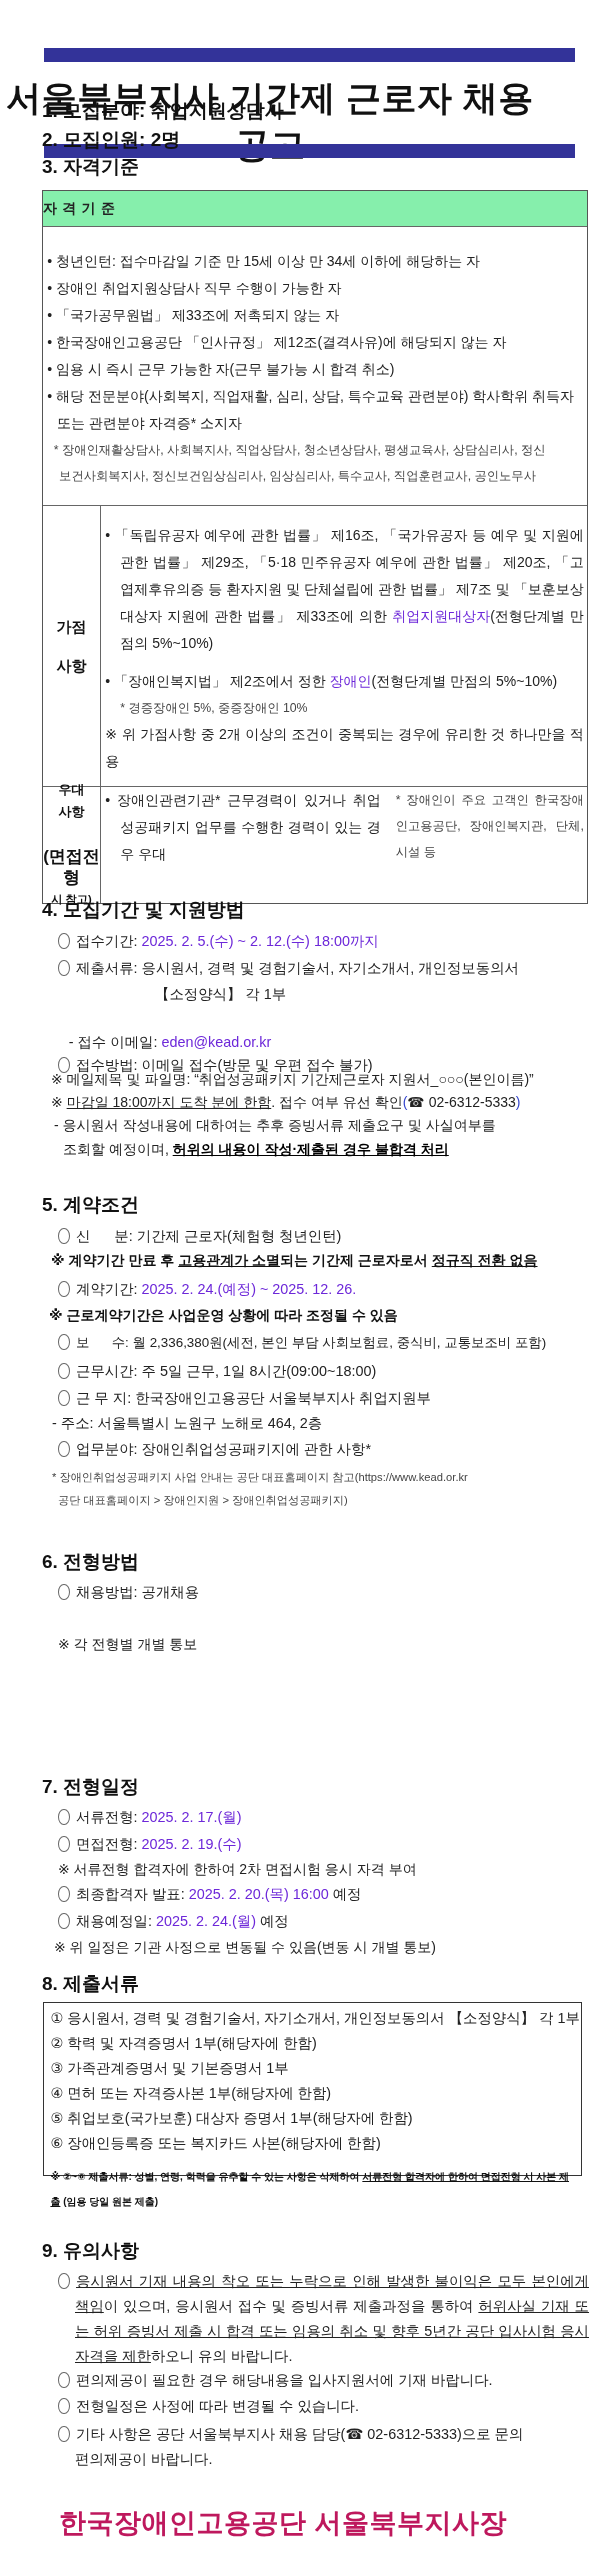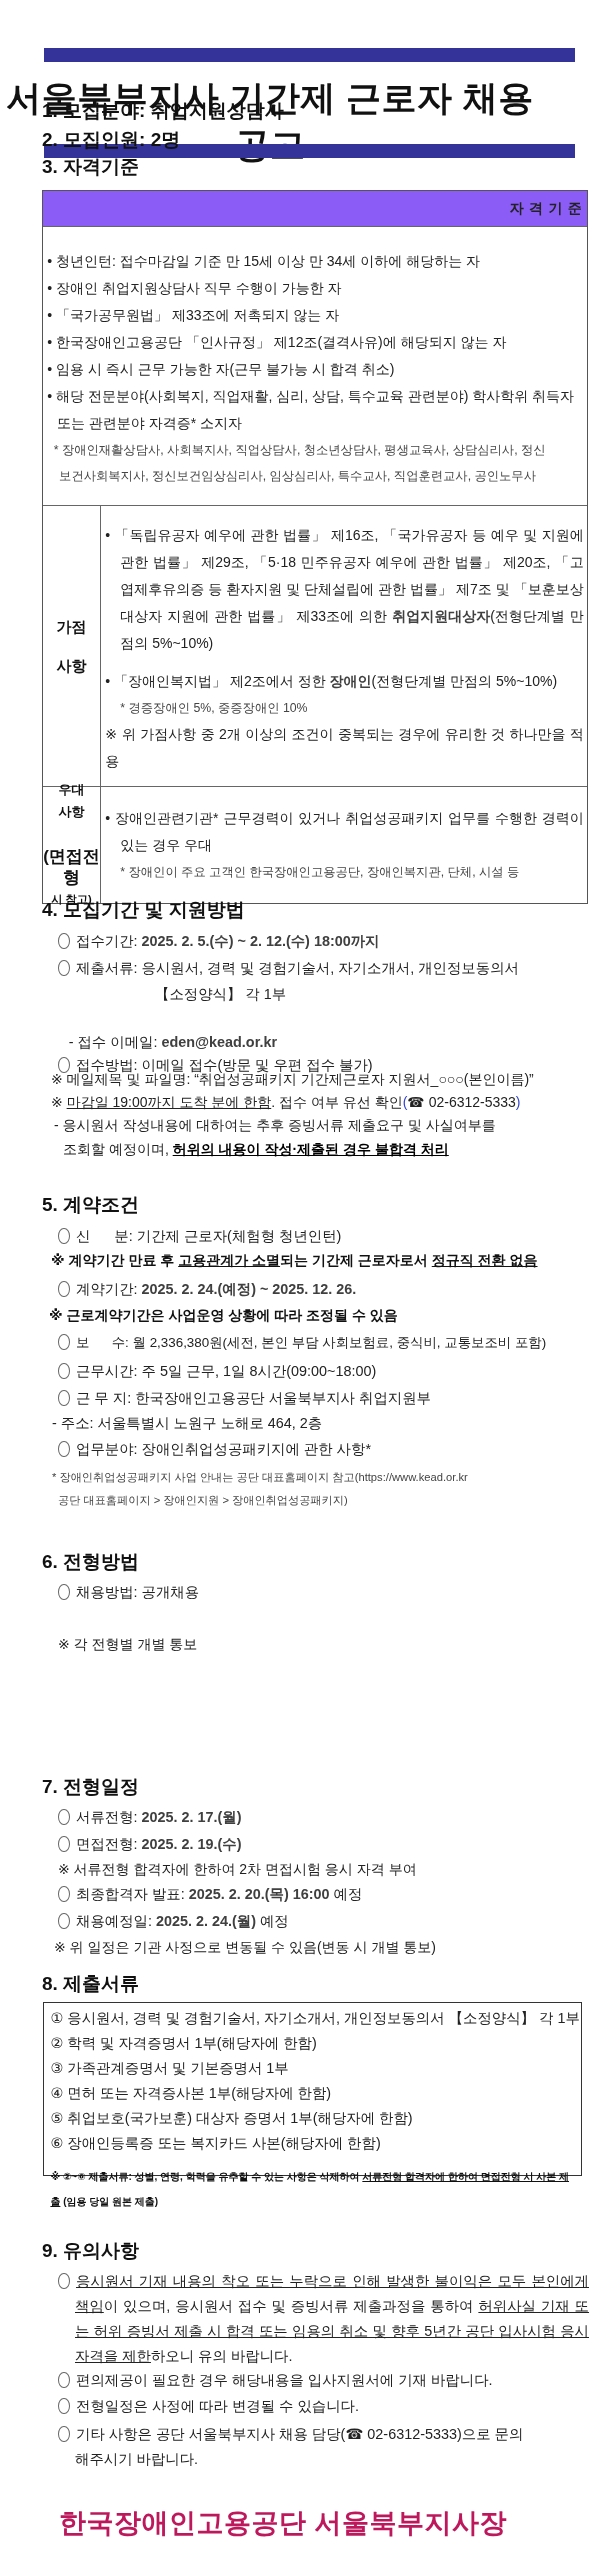--- a/index.html
+++ b/index.html
@@ -20,38 +20,38 @@
   }
 
   .h1 { position: absolute; left: 42px; font-size: 19px; font-weight: bold; color: #111; }
 
   
   .qtable {
     position: absolute; left: 42px; top: 190px; width: 544px;
     border: 1.1px solid #555; border-collapse: collapse;
   }
   .qhead {
-    height: 35px; background: #8b5cf6; border-bottom: 1.6px solid #666;
-    text-align: right; line-height: 35px; font-size: 14px; font-weight: bold; letter-spacing: 5.3px; color: #222;
+    height: 35px; background: #86efac; border-bottom: 1.6px solid #666;
+    text-align: left; line-height: 35px; font-size: 14px; font-weight: bold; letter-spacing: 5.3px; color: #222;
   }
   .qbody { padding: 21.4px 4.3px 16px 4.3px; border-bottom: 1.1px solid #666; }
   .qline { font-size: 14px; line-height: 27px; color: #222; }
   .qline.sub { font-size: 12.3px; color: #444; padding-left: 6.4px; line-height: 26px; }
   .qline.cont { padding-left: 9.6px; }
   .qrow { display: flex; border-bottom: 1.1px solid #666; }
   .qrow:last-child { border-bottom: none; }
   .qlabel {
     width: 57px; border-right: 1.1px solid #666; display: flex; align-items: center; justify-content: center;
     text-align: center; font-size: 15px; font-weight: bold; line-height: 23.5px; color: #111;
   }
   .qlabel.small { font-size: 13px; line-height: 21.4px; }
   .qcontent { flex: 1; padding: 16px 3.2px 10.7px 4.3px; }
   .qcontent .qline { text-align: justify; }
   .indent-bullet { padding-left: 15px; text-indent: -15px; }
-  .bold { font-weight: bold; color: #404040; }
+  .bold { font-weight: normal; color: #6d28d9; }
   .ul { text-decoration: underline; }
   .boldul { font-weight: bold; text-decoration: underline; color: #000000; }
 
   
   .item { position: absolute; left: 58px; font-size: 14.4px; color: #222; white-space: nowrap; }
   .circle {
     display: inline-block; width: 9.6px; height: 14px; border: 1.1px solid #666; border-radius: 50%;
     vertical-align: -2.7px; margin-right: 6.4px;
   }
   .note { position: absolute; font-size: 14px; color: #222; white-space: nowrap; }
@@ -114,35 +114,35 @@
 
     <div class="qrow" style="height:116px;">
       <div class="qlabel small">
         <div>
           <div>우대</div>
           <div>사항</div>
           <div style="font-size:17px;margin-top:24px;">(면접전형</div>
           <div style="font-size:11.2px;">시 참고)</div>
         </div>
       </div>
-      <div class="qcontent" style="display:flex; flex-direction:column; justify-content:center; padding-top:0; padding-bottom:0;">
+      <div class="qcontent" style="display:flex; flex-direction:row; justify-content:center; padding-top:0; padding-bottom:0;">
         <div class="qline indent-bullet">•&nbsp;<span>장애인관련기관* 근무경력이 있거나 취업성공패키지 업무를 수행한 경력이 있는 경우 우대</span></div>
         <div class="qline sub" style="padding-left:15px;">* 장애인이 주요 고객인 한국장애인고용공단, 장애인복지관, 단체, 시설 등</div>
       </div>
     </div>
   </div>
 
   <div class="h1" style="top:897px;">4. 모집기간 및 지원방법</div>
   <div class="item" style="top:932px;"><span class="circle"></span><span>접수기간: </span><span class="bold">2025. 2. 5.(수) ~ 2. 12.(수) 18:00까지</span></div>
   <div class="item" style="top:959px;"><span class="circle"></span><span>제출서류: </span><span>응시원서, 경력 및 경험기술서, 자기소개서, 개인정보동의서</span></div>
   <div class="item" style="top:985px; left:155px;">【소정양식】 각 1부</div>
   <div class="item" style="top:1012px;margin-top:44px;"><span class="circle"></span><span>접수방법: 이메일 접수(방문 및 우편 접수 불가)</span></div>
   <div class="item" style="top:1033px; left:58px;"><span style="padding-left:10.7px;">- 접수 이메일: </span><span class="bold">eden@kead.or.kr</span></div>
   <div class="note" style="top:1071px; left:51px;">※ 메일제목 및 파일명: “취업성공패키지 기간제근로자 지원서_○○○(본인이름)”</div>
-  <div class="note" style="top:1094px; left:51px;">※ <span class="ul">마감일 19:00까지 도착 분에 한함</span><span>. 접수 여부 유선 확인</span><span class="blue">(</span><span>☎ 02-6312-5333</span><span class="blue">)</span></div>
+  <div class="note" style="top:1094px; left:51px;">※ <span class="ul">마감일 18:00까지 도착 분에 한함</span><span>. 접수 여부 유선 확인</span><span class="blue">(</span><span>☎ 02-6312-5333</span><span class="blue">)</span></div>
   <div class="note" style="top:1117px; left:54px;">- 응시원서 작성내용에 대하여는 추후 증빙서류 제출요구 및 사실여부를</div>
   <div class="note" style="top:1141px; left:63px;"><span>조회할 예정이며, </span><span class="boldul">허위의 내용이 작성·제출된 경우 불합격 처리</span></div>
 
   <div class="h1" style="top:1192px;">5. 계약조건</div>
   <div class="item" style="top:1227px; white-space:pre;"><span class="circle"></span><span>신      분: 기간제 근로자(체험형 청년인턴)</span></div>
   <div class="note" style="top:1252px; left:51px; font-weight:bold; color:#111;"><span>※ 계약기간 만료 후 </span><span class="ul">고용관계가 소멸</span><span>되는 기간제 근로자로서 </span><span class="ul">정규직 전환 없음</span></div>
   <div class="item" style="top:1280px;"><span class="circle"></span><span>계약기간: </span><span class="bold">2025. 2. 24.(예정) ~ 2025. 12. 26.</span></div>
   <div class="note" style="top:1307px; left:49px; font-weight:bold; color:#111;">※ 근로계약기간은 사업운영 상황에 따라 조정될 수 있음</div>
   <div class="item" style="top:1334px; white-space:pre; font-size:13.4px;"><span class="circle"></span><span>보      수: 월 2,336,380원(세전, 본인 부담 사회보험료, 중식비, 교통보조비 포함)</span></div>
   <div class="item" style="top:1362px;"><span class="circle"></span><span>근무시간: 주 5일 근무, 1일 8시간(09:00~18:00)</span></div>
@@ -173,17 +173,17 @@
     <div class="docline">⑤ 취업보호(국가보훈) 대상자 증명서 1부(해당자에 한함)</div>
     <div class="docline">⑥ 장애인등록증 또는 복지카드 사본(해당자에 한함)</div>
     <div class="docnote"><span>※ ②~⑥ 제출서류: 성별, 연령, 학력을 유추할 수 있는 사항은 삭제하여 </span><span class="ul">서류전형 합격자에 한하여 면접전형 시 사본 제출</span><span> (임용 당일 원본 제출)</span></div>
   </div>
 
   <div class="h1" style="top:2238px;">9. 유의사항</div>
   <div style="position:absolute; top:2269px; left:58px; width:514px; font-size:14.4px; line-height:25px; color:#222; text-align:justify; padding-left:17px; text-indent:-17px;"><span class="circle"></span><span class="ul">응시원서 기재 내용의 착오 또는 누락으로 인해 발생한 불이익은 모두 본인에게 책임</span><span>이 있으며, 응시원서 접수 및 증빙서류 제출과정을 통하여 </span><span class="ul">허위사실 기재 또는 허위 증빙서 제출 시 합격 또는 임용의 취소 및 향후 5년간 공단 입사시험 응시 자격을 제한</span><span>하오니 유의 바랍니다.</span></div>
   <div class="item" style="top:2371px;"><span class="circle"></span><span>편의제공이 필요한 경우 해당내용을 입사지원서에 기재 바랍니다.</span></div>
   <div class="item" style="top:2397px;"><span class="circle"></span><span>전형일정은 사정에 따라 변경될 수 있습니다.</span></div>
   <div class="item" style="top:2425px;"><span class="circle"></span><span>기타 사항은 공단 서울북부지사 채용 담당(</span><span>☎ 02-6312-5333</span><span>)으로 문의</span></div>
-  <div class="item" style="top:2450px; left:75px;">해주시기 바랍니다.</div>
+  <div class="item" style="top:2450px; left:75px;">편의제공이 바랍니다.</div>
 
   <div class="footer">한국장애인고용공단  서울북부지사장</div>
 </div>
 
 
 </body></html>

